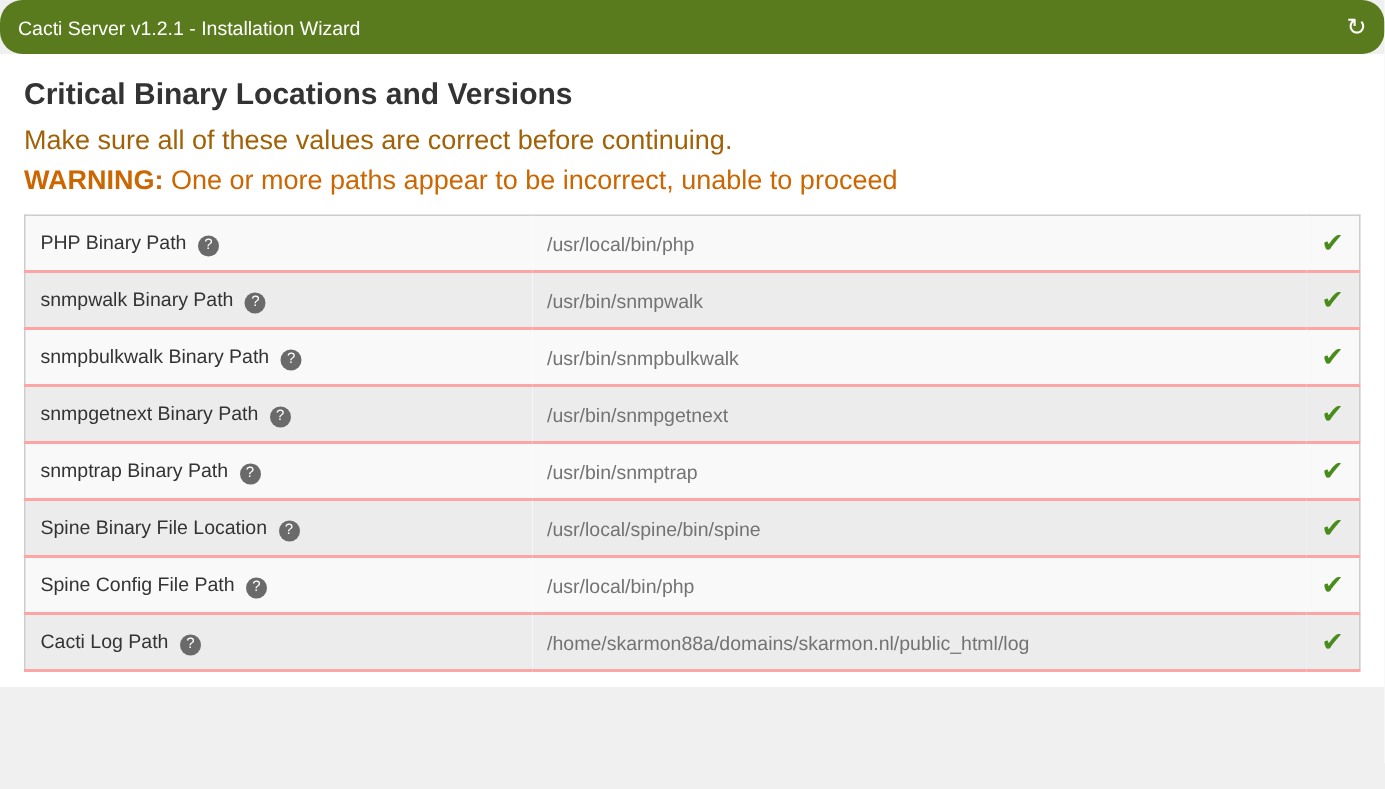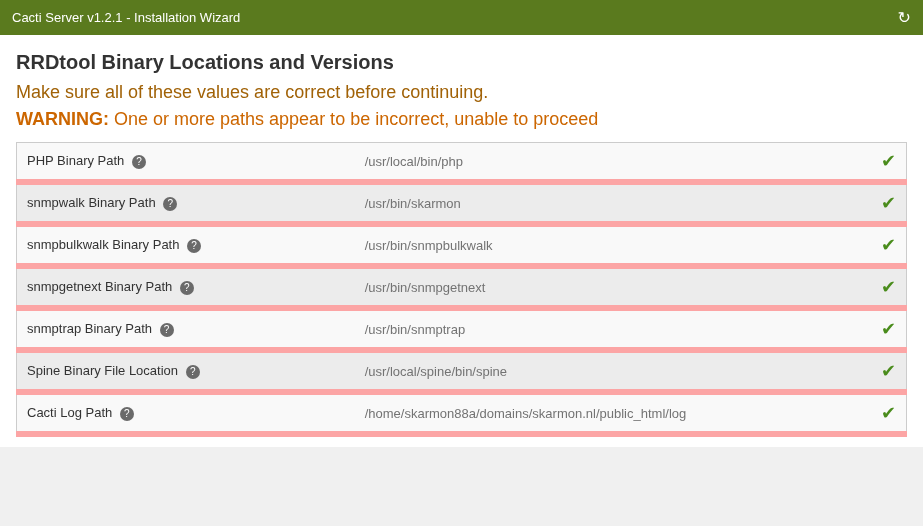--- a/index.html
+++ b/index.html
@@ -11,20 +11,21 @@
       min-height: 526px;
     }
     .title-bar {
       background: #5a7a1e;
       color: white;
       padding: 8px 12px;
       font-size: 13px;
       display: flex;
       align-items: center;
       justify-content: space-between;
+      border-radius: 15px;
     }
     .title-bar .refresh-icon {
       color: white;
       font-size: 16px;
       cursor: pointer;
     }
     .main-content {
       background: white;
       padding: 16px 16px 10px 16px;
     }
@@ -47,21 +48,21 @@
     .warning span.warn-label {
       font-weight: bold;
       color: #cc6600;
     }
     table {
       width: 100%;
       border-collapse: collapse;
       border: 1px solid #ccc;
     }
     tr {
-      border-bottom: 6px solid #fca5a5;
+      border-bottom: 2px solid #fca5a5;
     }
     tr:nth-child(odd) {
       background: #f9f9f9;
     }
     tr:nth-child(even) {
       background: #ececec;
     }
     td {
       padding: 7px 10px;
       vertical-align: middle;
@@ -107,21 +108,21 @@
   </style>
 </head>
 <body>
 
 <div class="title-bar">
   <span>Cacti Server v1.2.1 - Installation Wizard</span>
   <span class="refresh-icon">↻</span>
 </div>
 
 <div class="main-content">
-  <div class="page-title">RRDtool Binary Locations and Versions</div>
+  <div class="page-title">Critical Binary Locations and Versions</div>
   <div class="subtitle">Make sure all of these values are correct before continuing.</div>
   <div class="warning">
     <span class="warn-label">WARNING:</span><span> One or more paths appear to be incorrect, unable to proceed</span>
   </div>
 
   <table>
     <tbody id="table-body">
     <tr>
       <td>
         PHP Binary Path
@@ -130,21 +131,21 @@
       <td class="path-value">/usr/local/bin/php</td>
       <td>
         <span class="check-icon">✔</span>
       </td>
     </tr>
         <tr>
       <td>
         snmpwalk Binary Path
         <span class="help-icon" title="Help for snmpwalk Binary Path">?</span>
       </td>
-      <td class="path-value">/usr/bin/skarmon</td>
+      <td class="path-value">/usr/bin/snmpwalk</td>
       <td>
         <span class="check-icon">✔</span>
       </td>
     </tr>
         <tr>
       <td>
         snmpbulkwalk Binary Path
         <span class="help-icon" title="Help for snmpbulkwalk Binary Path">?</span>
       </td>
       <td class="path-value">/usr/bin/snmpbulkwalk</td>
@@ -171,20 +172,30 @@
       <td>
         <span class="check-icon">✔</span>
       </td>
     </tr>
         <tr>
       <td>
         Spine Binary File Location
         <span class="help-icon" title="Help for Spine Binary File Location">?</span>
       </td>
       <td class="path-value">/usr/local/spine/bin/spine</td>
+      <td>
+        <span class="check-icon">✔</span>
+      </td>
+    </tr>
+        <tr>
+      <td>
+        Spine Config File Path
+        <span class="help-icon" title="Help for Spine Config File Path">?</span>
+      </td>
+      <td class="path-value">/usr/local/bin/php</td>
       <td>
         <span class="check-icon">✔</span>
       </td>
     </tr>
         <tr>
       <td>
         Cacti Log Path
         <span class="help-icon" title="Help for Cacti Log Path">?</span>
       </td>
       <td class="path-value">/home/skarmon88a/domains/skarmon.nl/public_html/log</td>

